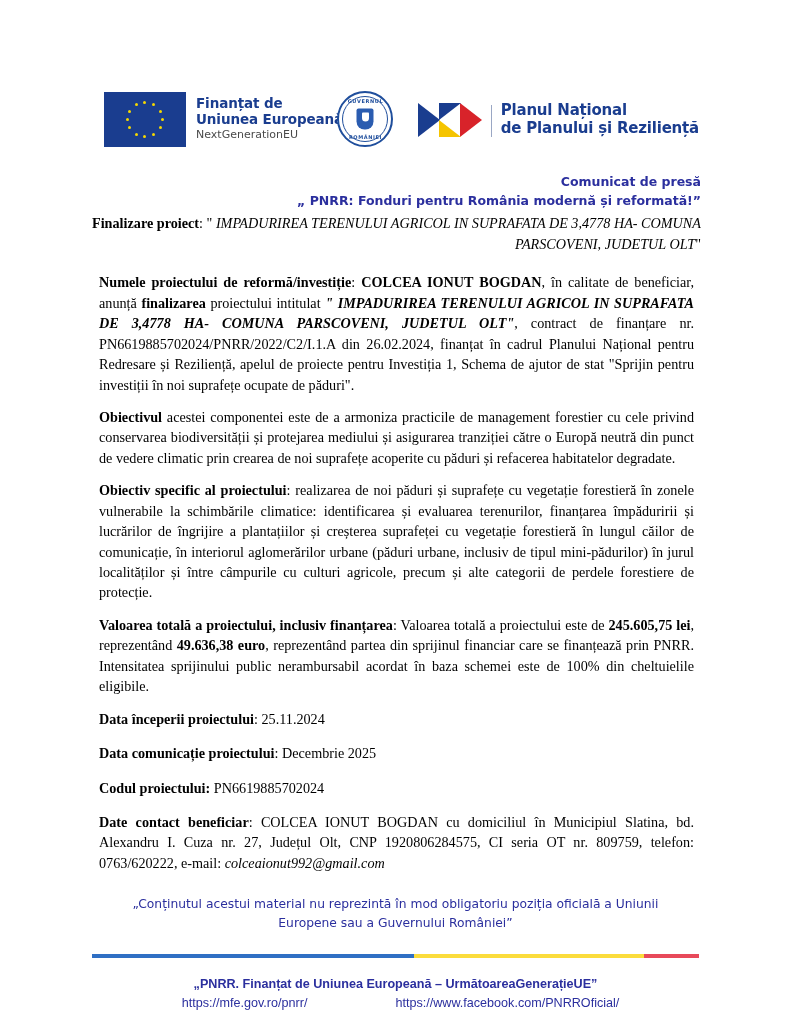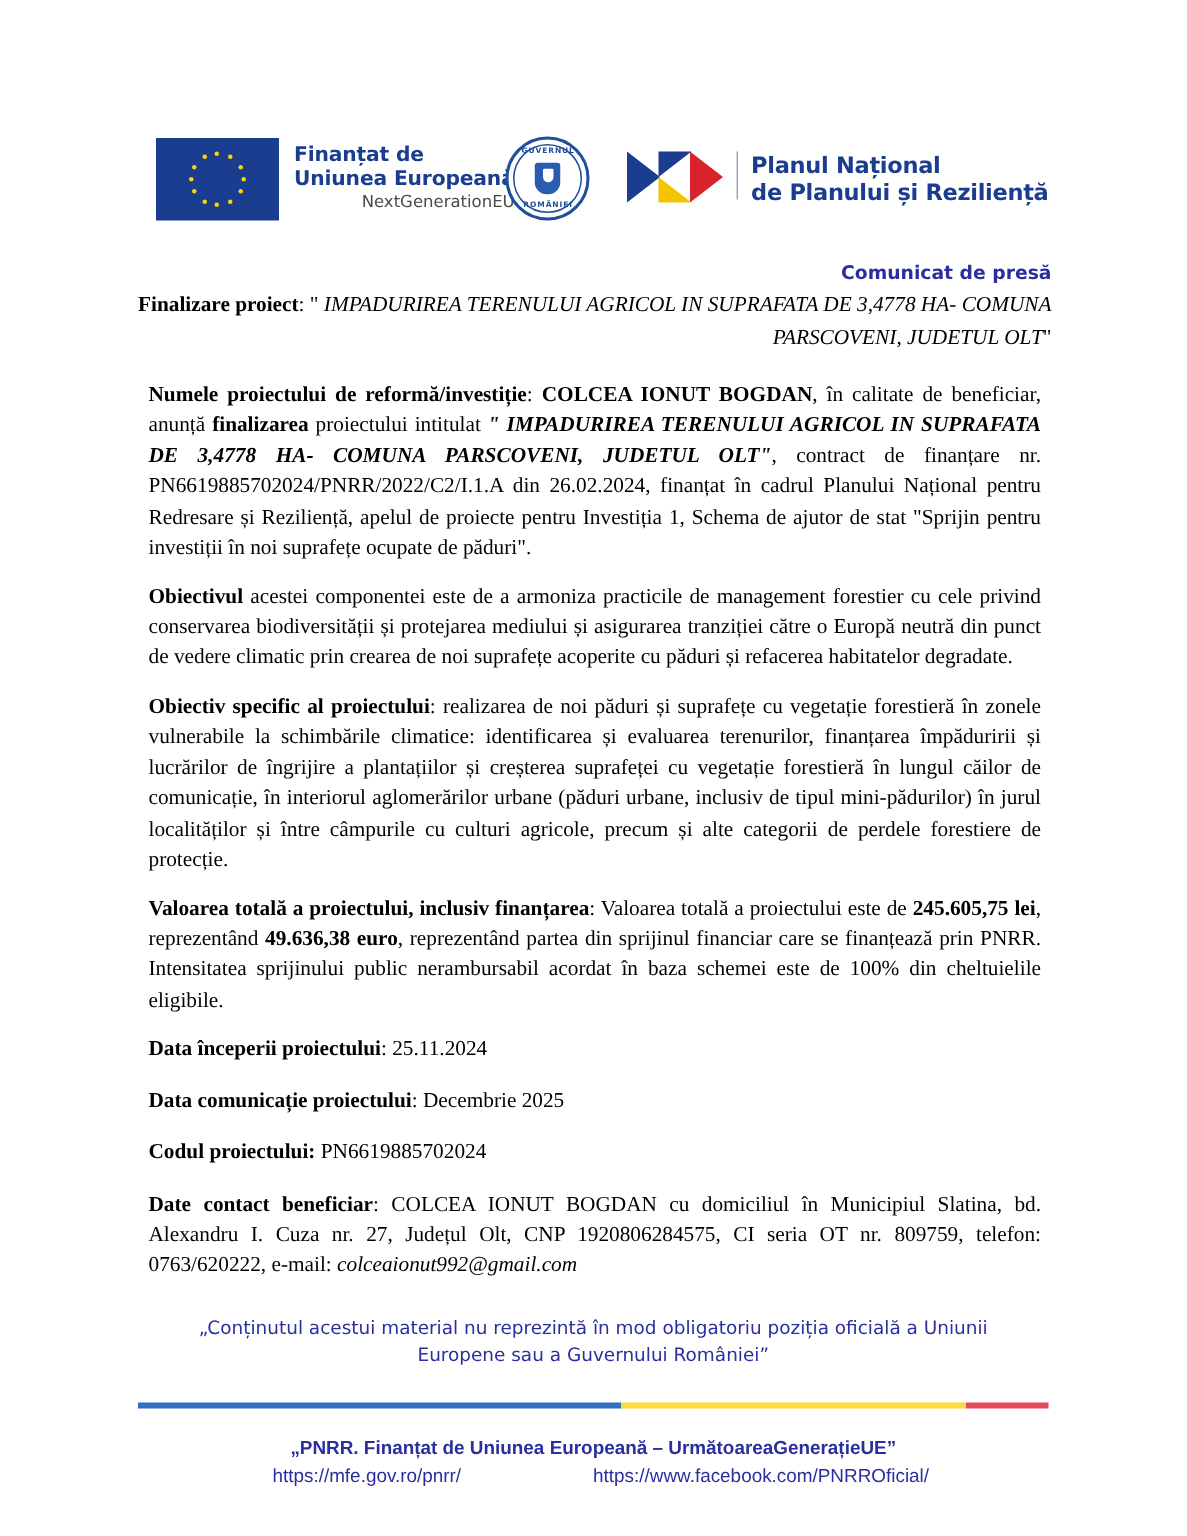--- a/index.html
+++ b/index.html
@@ -67,21 +67,20 @@
     font-size: 13.5px;
     font-weight: bold;
     color: #1a3d8f;
     letter-spacing: -0.1px;
   }
   .eu-text .l3 {
     font-size: 11px;
     color: #4a4a4a;
     margin-top: 2px;
     font-weight: normal;
-    text-align: right;
   }
 
   .logo-gov {
     width: 52px;
     height: 52px;
     border-radius: 50%;
     border: 2px solid #1f4e9c;
     background: #ffffff;
     position: relative;
     flex: none;
@@ -136,21 +135,21 @@
     bottom: 5px;
     left: 0;
     right: 0;
     text-align: center;
     letter-spacing: 0.6px;
     font-weight: bold;
   }
 
   .logo-pnrr {
     display: flex;
-    align-items: flex-start;
+    align-items: flex-end;
     gap: 9px;
   }
   .pnrr-arrows {
     display: flex;
     align-items: center;
     flex: none;
     height: 34px;
   }
   .arrow {
     width: 0;
@@ -333,20 +332,21 @@
       <div class="pnrr-divider"></div>
       <div class="pnrr-text">
         <div>Planul Național</div>
         <div>de Planului și Reziliență</div>
       </div>
     </div>
   </div>
 
   <div class="title-block">
     <div class="title-line-1">Comunicat de presă</div>
+    <div class="title-line-2">„ PNRR: Fonduri pentru România modernă și reformată!”</div>
     <div class="title-line-3">
       <b class="lead">Finalizare proiect</b><span>: " </span><i class="proj">IMPADURIREA TERENULUI AGRICOL IN SUPRAFATA DE 3,4778 HA- COMUNA PARSCOVENI, JUDETUL OLT</i><span>"</span>
     </div>
   </div>
 
   <div class="body-text">
 
     <p><b>Numele proiectului de reformă/investiție</b><span>: </span><b>COLCEA IONUT BOGDAN</b><span>, în calitate de beneficiar, anunță </span><b>finalizarea</b><span> proiectului intitulat </span><span class="bi">" IMPADURIREA TERENULUI AGRICOL IN SUPRAFATA DE 3,4778 HA- COMUNA PARSCOVENI, JUDETUL OLT"</span><span>, contract de finanțare nr. PN6619885702024/PNRR/2022/C2/I.1.A din 26.02.2024, finanțat în cadrul Planului Național pentru Redresare și Reziliență, apelul de proiecte pentru Investiția 1, Schema de ajutor de stat "Sprijin pentru investiții în noi suprafețe ocupate de păduri".</span></p>
 
     <p><b>Obiectivul</b><span> acestei componentei este de a armoniza practicile de management forestier cu cele privind conservarea biodiversității și protejarea mediului și asigurarea tranziției către o Europă neutră din punct de vedere climatic prin crearea de noi suprafețe acoperite cu păduri și refacerea habitatelor degradate.</span></p>

